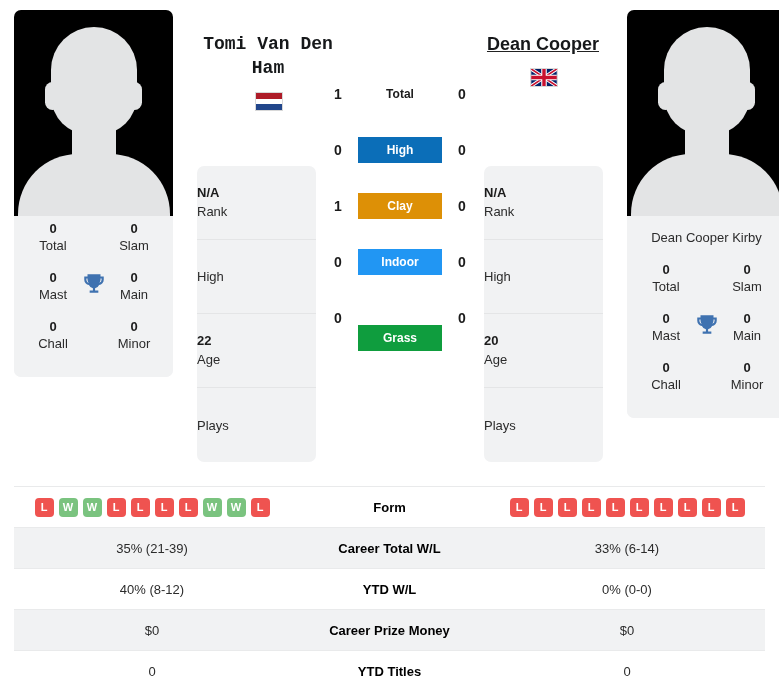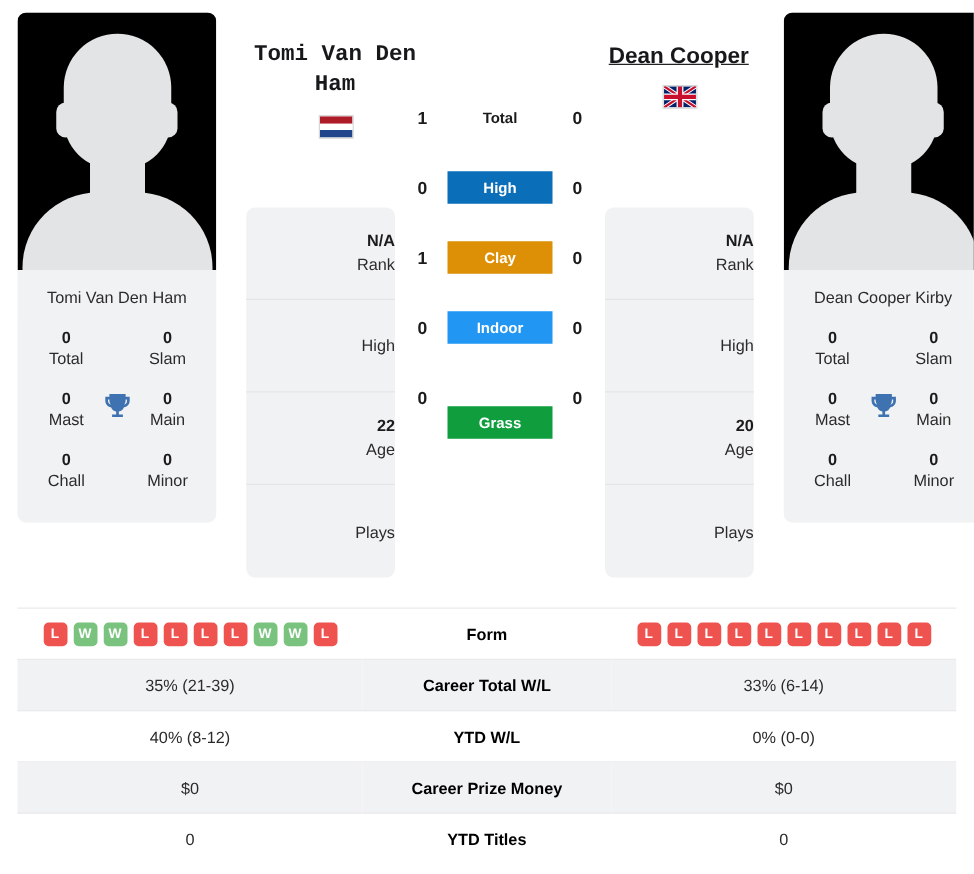--- a/index.html
+++ b/index.html
@@ -122,21 +122,21 @@
     width: 119px;
     flex: 0 0 119px;
     background: #f1f2f3;
     border-radius: 7px;
     margin-top: 156px;
   }
   .info-row {
     height: 74px;
     display: flex;
     flex-direction: column;
-    align-items: flex-end;
+    align-items: flex-start;
     justify-content: center;
     border-bottom: 1px solid #e4e5e6;
   }
   .info-row:last-child { border-bottom: none; }
   .info-val {
     font-size: 13px;
     font-weight: bold;
     color: #1b1b1b;
     line-height: 18px;
   }
@@ -261,21 +261,20 @@
 
     <div class="player-col">
       <div class="photo-card">
         <div class="photo">
           <div class="silhouette-head"></div>
           <div class="silhouette-ear-l"></div>
           <div class="silhouette-ear-r"></div>
           <div class="silhouette-neck"></div>
           <div class="silhouette-body"></div>
         </div>
-        <div class="photo-name">Tomi Van Den Ham</div>
         <div class="titles-grid">
           <div class="titles-row">
             <div class="title-cell">
               <div class="title-num">0</div>
               <div class="title-lbl">Total</div>
             </div>
             <div class="title-cell">
               <div class="title-num">0</div>
               <div class="title-lbl">Slam</div>
             </div>

